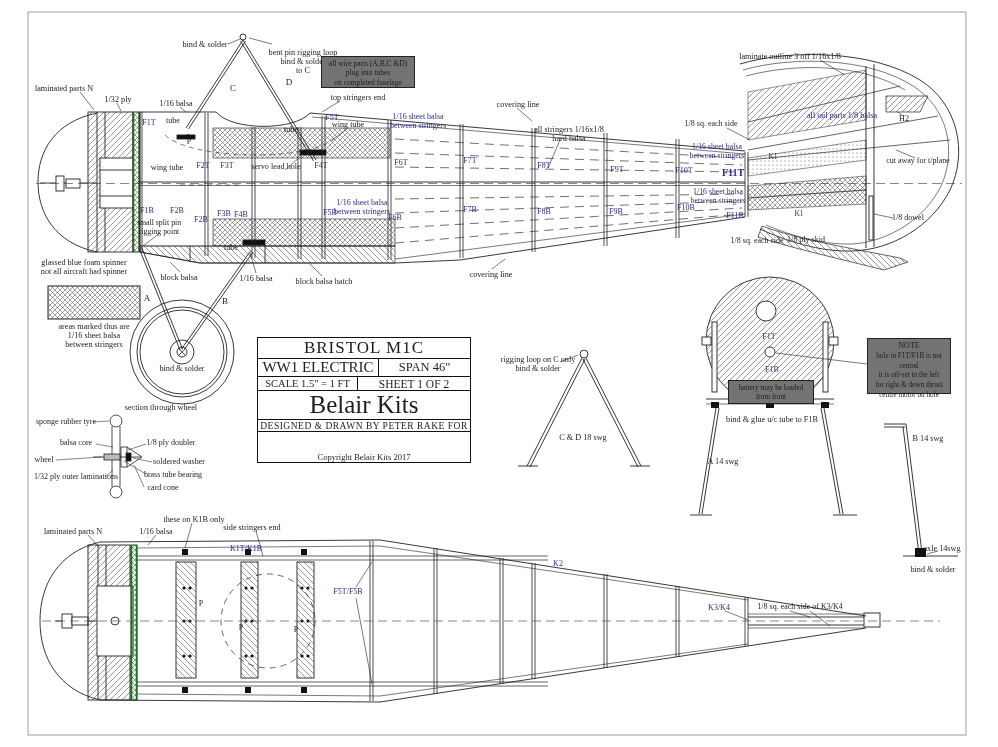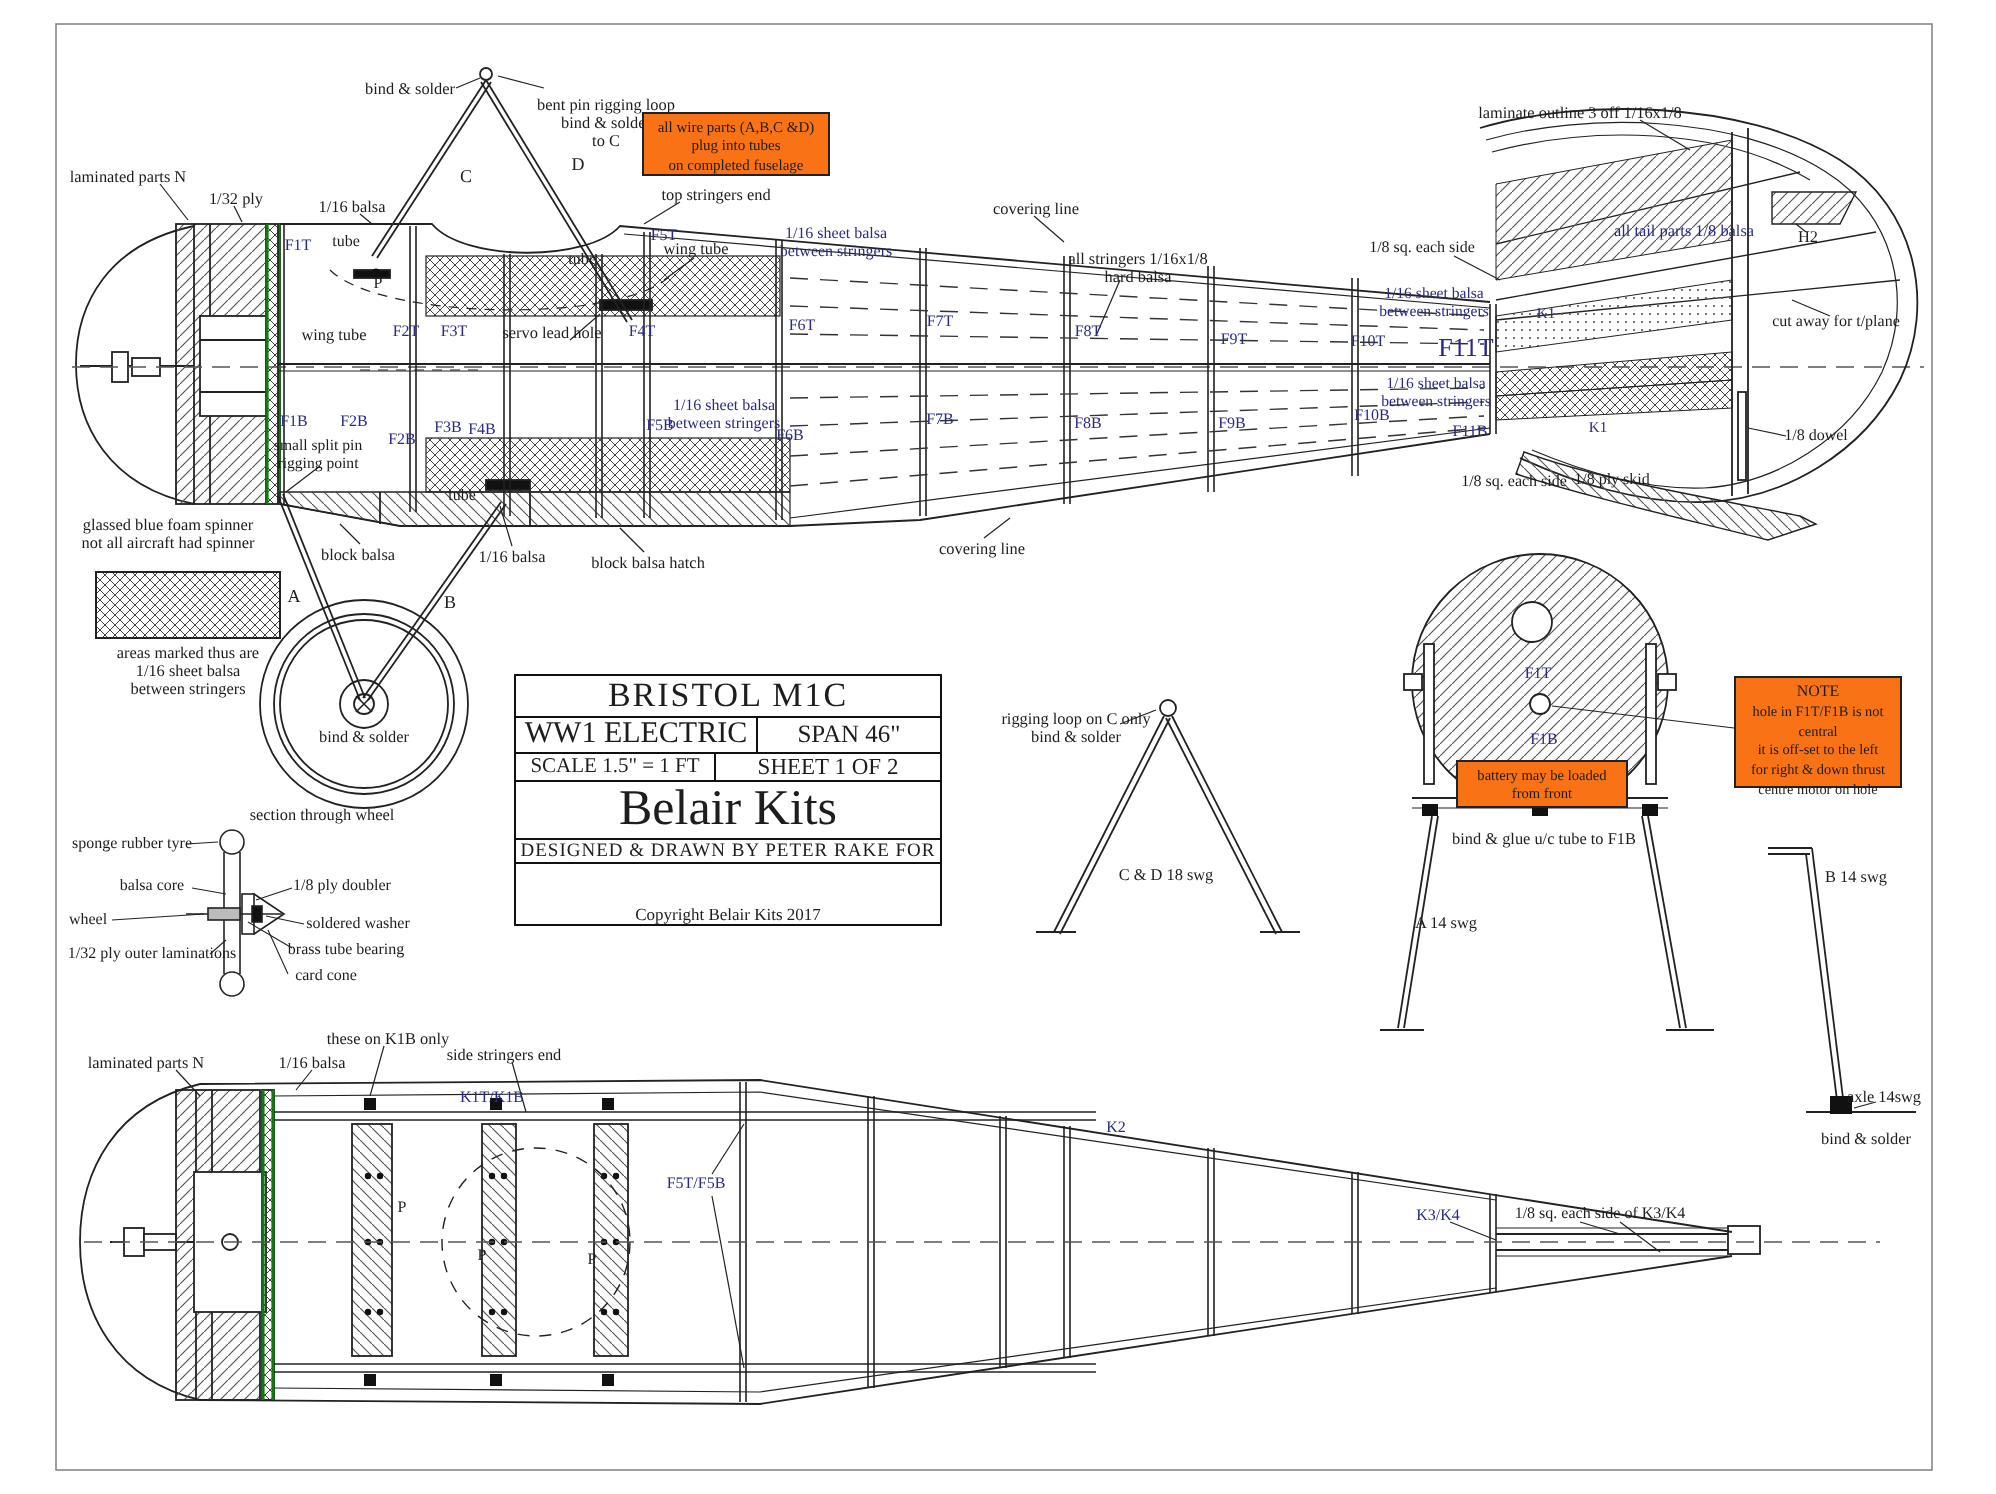--- a/index.html
+++ b/index.html
@@ -2,21 +2,21 @@
 <html><head>
 <meta charset="utf-8">
 <style>
   html,body{margin:0;padding:0;background:#fff;}
   #sheet{position:relative;width:998px;height:747px;background:#ffffff;overflow:hidden;
          font-family:"Liberation Serif","DejaVu Serif",serif;color:#1d1d1d;}
   #linework{position:absolute;left:0;top:0;}
   #labels-layer{position:absolute;left:0;top:0;width:998px;height:747px;}
   .lbl{position:absolute;white-space:pre-line;text-align:center;line-height:1.12;
        transform:translateX(-50%);pointer-events:none;}
-  .box{position:absolute;border:1px solid #222;background:#f97316;text-align:center;
+  .box{position:absolute;border:1px solid #222;background:#737373;text-align:center;
        line-height:1.25;padding:2px 3px;box-sizing:border-box;}
   
   #title-block{position:absolute;left:257px;top:337px;width:214px;height:126px;
                border:1.5px solid #111;background:#fff;box-sizing:border-box;
                display:flex;flex-direction:column;}
   #title-block .row{border-bottom:1px solid #111;display:flex;align-items:center;justify-content:center;}
   #title-block .row:last-child{border-bottom:none;margin-top:20px;}
   #title-block .cell{display:flex;align-items:center;justify-content:center;height:100%;box-sizing:border-box;}
   .tb-title{height:26px;font-size:17px;letter-spacing:1px;}
   .tb-r2{height:24px;}
@@ -378,21 +378,21 @@
       <div class="lbl" style="left: 149px; top: 119px; font-size: 8px; color: rgb(42, 42, 133);">F1T</div>
       <div class="lbl" style="left: 203px; top: 162px; font-size: 8px; color: rgb(42, 42, 133);">F2T</div>
       <div class="lbl" style="left: 227px; top: 162px; font-size: 8px; color: rgb(42, 42, 133);">F3T</div>
       <div class="lbl" style="left: 321px; top: 162px; font-size: 8px; color: rgb(42, 42, 133);">F4T</div>
       <div class="lbl" style="left: 332px; top: 114px; font-size: 8px; color: rgb(42, 42, 133);">F5T</div>
       <div class="lbl" style="left: 401px; top: 159px; font-size: 8px; color: rgb(42, 42, 133);">F6T</div>
       <div class="lbl" style="left: 470px; top: 157px; font-size: 8px; color: rgb(42, 42, 133);">F7T</div>
       <div class="lbl" style="left: 544px; top: 162px; font-size: 8px; color: rgb(42, 42, 133);">F8T</div>
       <div class="lbl" style="left: 617px; top: 166px; font-size: 8px; color: rgb(42, 42, 133);">F9T</div>
       <div class="lbl" style="left: 684px; top: 167px; font-size: 8px; color: rgb(42, 42, 133);">F10T</div>
-      <div class="lbl" style="left: 733px; top: 167px; font-size: 13px; color: rgb(42, 42, 133);">F11T</div>
+      <div class="lbl" style="left: 733px; top: 167px; font-size: 10px; color: rgb(42, 42, 133); font-weight: bold;">F11T</div>
       <div class="lbl" style="left: 147px; top: 207px; font-size: 8px; color: rgb(42, 42, 133);">F1B</div>
       <div class="lbl" style="left: 177px; top: 207px; font-size: 8px; color: rgb(42, 42, 133);">F2B</div>
       <div class="lbl" style="left: 201px; top: 216px; font-size: 8px; color: rgb(42, 42, 133);">F2B</div>
       <div class="lbl" style="left: 224px; top: 210px; font-size: 8px; color: rgb(42, 42, 133);">F3B</div>
       <div class="lbl" style="left: 241px; top: 211px; font-size: 8px; color: rgb(42, 42, 133);">F4B</div>
       <div class="lbl" style="left: 330px; top: 209px; font-size: 8px; color: rgb(42, 42, 133);">F5B</div>
       <div class="lbl" style="left: 395px; top: 214px; font-size: 8px; color: rgb(42, 42, 133);">F6B</div>
       <div class="lbl" style="left: 470px; top: 206px; font-size: 8px; color: rgb(42, 42, 133);">F7B</div>
       <div class="lbl" style="left: 544px; top: 208px; font-size: 8px; color: rgb(42, 42, 133);">F8B</div>
       <div class="lbl" style="left: 616px; top: 208px; font-size: 8px; color: rgb(42, 42, 133);">F9B</div>

